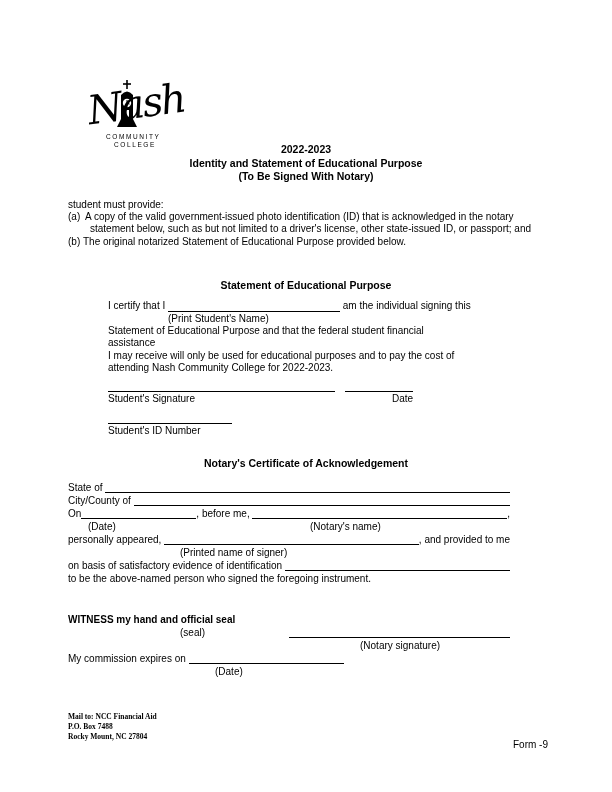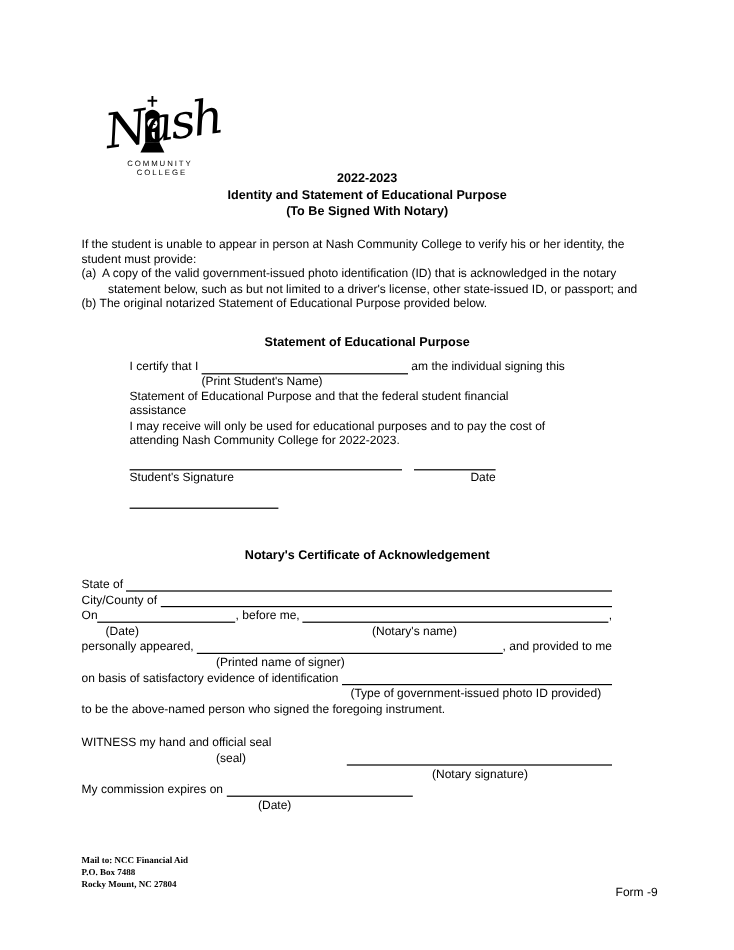--- a/index.html
+++ b/index.html
@@ -57,21 +57,21 @@
   .hint-printedname{margin-left:112px;}
   .hint-idtype{margin-left:224px;}
   
   .witness{position:absolute;left:68px;top:613px;width:442px;line-height:13px;}
   .seal-row{display:flex;align-items:flex-end;}
   .seal-label{margin-left:112px;}
   .notary-sig-line{width:221px;height:11px;margin-bottom:1px;}
   .hint-notarysig{margin-left:292px;}
   .commission-line{width:155px;height:11px;margin-bottom:1px;}
   .hint-commdate{margin-left:147px;}
-  .bold{font-weight:normal;}
+  .bold{font-weight:bold;}
   
   .footer-mail{
     position:absolute;left:68px;top:712px;
     font-family:"Liberation Serif", serif;font-weight:bold;font-size:7.5px;line-height:10px;
   }
   .form-number{position:absolute;right:64px;top:739px;font-size:10px;}
 </style>
 </head>
 <body>
 
@@ -96,21 +96,20 @@
     <div class="sub2">COLLEGE</div>
   </div>
 
   <div class="title-block">
     <div>2022-2023</div>
     <div>Identity and Statement of Educational Purpose</div>
     <div>(To Be Signed With Notary)</div>
   </div>
 
   <div class="intro">
-    <div>If the student is unable to appear in person at Nash Community College to verify his or her identity, the</div>
     <div>student must provide:</div>
     <div class="item">
       <span class="lab-a">(a)</span>
       <span>A copy of the valid government-issued photo identification (ID) that is acknowledged in the notary</span>
     </div>
     <div class="cont">statement below, such as but not limited to a driver's license, other state-issued ID, or passport; and</div>
     <div class="item">
       <span class="lab-b">(b)</span>
       <span>The original notarized Statement of Educational Purpose provided below.</span>
     </div>
@@ -135,20 +134,21 @@
       <span class="bl sig-line-long"></span>
       <span class="bl sig-line-date"></span>
     </div>
     <div class="sig-labels">
       <span class="l1">Student's Signature</span>
       <span>Date</span>
     </div>
     <div class="row">
       <span class="bl id-line"></span>
     </div>
+    <div>Student's ID Number</div>
   </div>
 
   <div class="center-head head-notary">Notary's Certificate of Acknowledgement</div>
 
   <div class="notary">
     <div class="row">
       <span class="sp">State of </span>
       <span class="bl fill"></span>
     </div>
     <div class="row">
@@ -169,21 +169,20 @@
     <div class="row">
       <span class="sp">personally appeared, </span>
       <span class="bl fill"></span>
       <span class="sp">, and provided to me</span>
     </div>
     <div class="hint-printedname">(Printed name of signer)</div>
     <div class="row">
       <span class="sp">on basis of satisfactory evidence of identification </span>
       <span class="bl fill"></span>
     </div>
-    <div class="hint-idtype">(Type of government-issued photo ID provided)</div>
     <div>to be the above-named person who signed the foregoing instrument.</div>
   </div>
 
   <div class="witness">
     <div class="bold">WITNESS my hand and official seal</div>
     <div class="seal-row">
       <span class="seal-label">(seal)</span>
       <span class="fill"></span>
       <span class="bl notary-sig-line"></span>
     </div>

